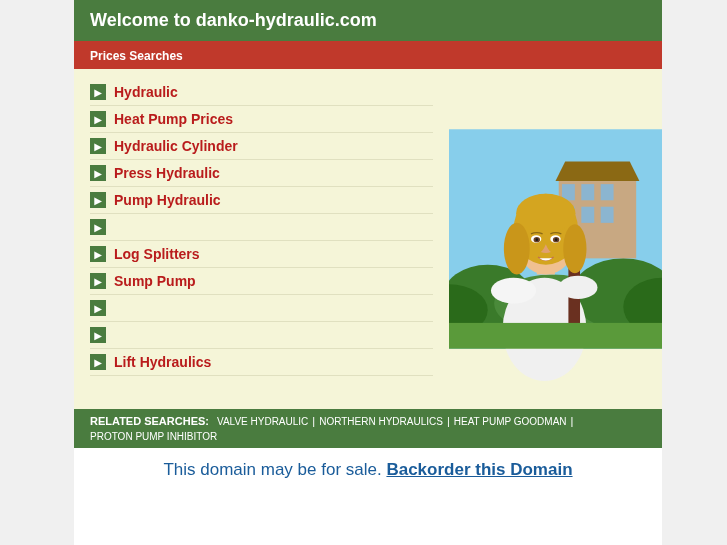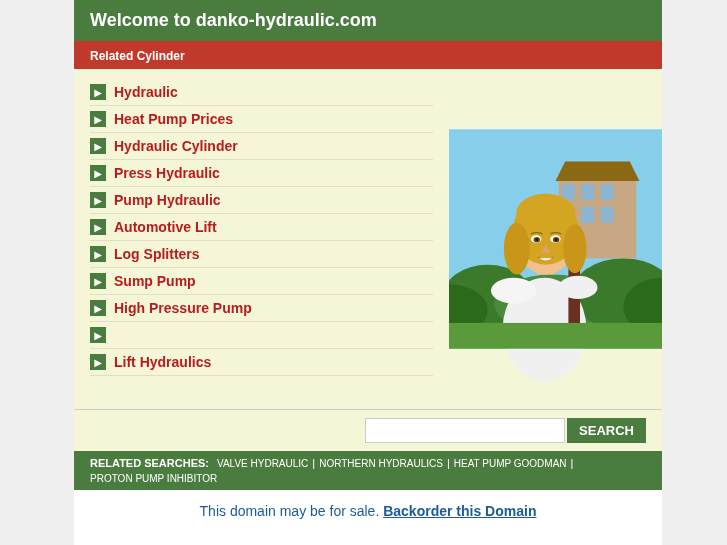--- a/index.html
+++ b/index.html
@@ -133,40 +133,40 @@
       font-size: 11px;
     }
     
     .footer-domain {
       padding: 12px;
       text-align: center;
       background: #fff;
     }
     .footer-text {
       color: #1a5c9a;
-      font-size: 14px;
+      font-size: 17px;
     }
     .footer-link {
       color: #1a5c9a;
       font-weight: bold;
       text-decoration: underline;
       cursor: pointer;
     }
   </style>
 </head>
 <body>
 
 <div class="page-wrapper">
 
   <div class="header">
     <span class="header-title">Welcome to danko-hydraulic.com</span>
   </div>
 
   <div class="related-bar">
-    <span class="related-bar-label">Related Cylinder</span>
+    <span class="related-bar-label">Prices Searches</span>
   </div>
 
   <div class="main-content">
 
     <div class="links-column">
 
     <div class="link-item">
           <span class="link-arrow">▶</span>
           <a class="link-text">Hydraulic</a>
         </div>
@@ -181,33 +181,31 @@
         <div class="link-item">
           <span class="link-arrow">▶</span>
           <a class="link-text">Press Hydraulic</a>
         </div>
         <div class="link-item">
           <span class="link-arrow">▶</span>
           <a class="link-text">Pump Hydraulic</a>
         </div>
         <div class="link-item">
           <span class="link-arrow">▶</span>
-          <a class="link-text">Automotive Lift</a>
         </div>
         <div class="link-item">
           <span class="link-arrow">▶</span>
           <a class="link-text">Log Splitters</a>
         </div>
         <div class="link-item">
           <span class="link-arrow">▶</span>
           <a class="link-text">Sump Pump</a>
         </div>
         <div class="link-item">
           <span class="link-arrow">▶</span>
-          <a class="link-text">High Pressure Pump</a>
         </div>
         <div class="link-item">
           <span class="link-arrow">▶</span>
         </div>
         <div class="link-item">
           <span class="link-arrow">▶</span>
           <a class="link-text">Lift Hydraulics</a>
         </div>
       </div>
 
@@ -265,24 +263,20 @@
         <path d="M140 200 Q150 207 160 200" fill="#fff"></path>
 
         <ellipse cx="100" cy="250" rx="35" ry="20" fill="#f5f5f5"></ellipse>
         <ellipse cx="200" cy="245" rx="30" ry="18" fill="#f0f0f0"></ellipse>
 
         <rect x="0" y="300" width="330" height="40" fill="#5a9a3a"></rect>
       </svg>
     </div>
   </div>
 
-  <div class="search-bar">
-    <input class="search-input" type="text" placeholder="" style="">
-    <button class="search-button">SEARCH</button>
-  </div>
 
   <div class="related-bottom">
     <span class="related-bottom-label">RELATED SEARCHES:</span>
 
   <a class="related-bottom-link">VALVE HYDRAULIC</a>
       <span class="related-bottom-sep"> | </span>
       <a class="related-bottom-link">NORTHERN HYDRAULICS</a>
       <span class="related-bottom-sep"> | </span>
       <a class="related-bottom-link">HEAT PUMP GOODMAN</a>
       <span class="related-bottom-sep"> | </span>

